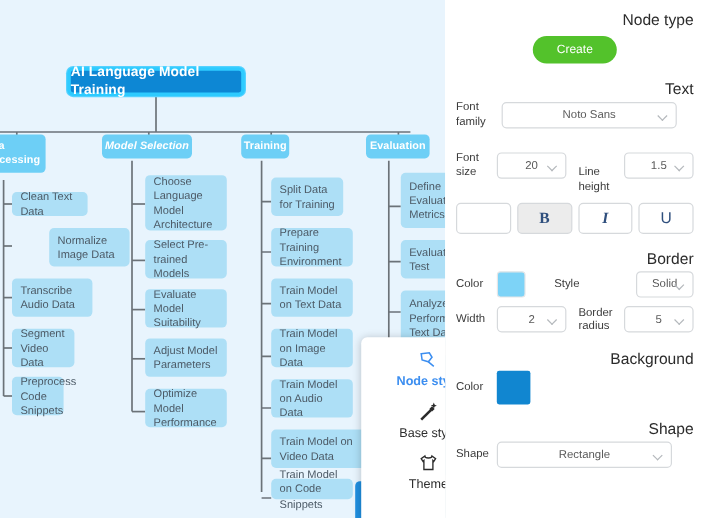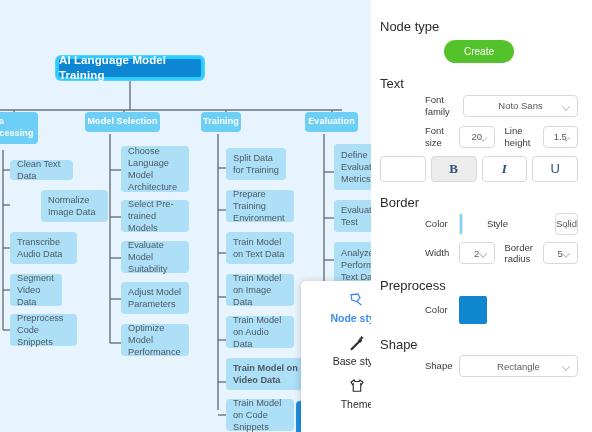--- a/index.html
+++ b/index.html
@@ -91,26 +91,26 @@
   .panel{
     flex:1 1 auto;
     background:#ffffff;
     height:432px;
     padding:7px 14px 0 9px;
     box-sizing:border-box;
     overflow:hidden;
     position:relative;
   }
   .sec-title{
-    font-size:13px;color:#2b2b2b;margin:12px 0 3px 0;font-weight:normal;
+    font-size:13px;color:#2b2b2b;margin:2px 0 3px 0;font-weight:normal;text-align:right;
   }
   .sec-title.sp{margin-top:13px;}
   .row{display:flex;align-items:center;margin-bottom:7px;}
   .lbl{
-    font-size:9.5px;color:#3b3b3b;line-height:1.25;margin-left:45px;
+    font-size:9.5px;color:#3b3b3b;line-height:1.25;
   }
   .lbl.w2{width:38px;flex:0 0 38px;}
   .lbl.w3{width:34px;flex:0 0 34px;}
 
   .select{
     position:relative;
     box-sizing:border-box;
     height:22px;
     border:1px solid #d6d9dc;
     border-radius:4px;
@@ -213,21 +213,21 @@
       </g>
     </svg>
 
     <div class="node root" style="left:56px;top:56px;width:148px;height:24px;">
       <span>AI Language Model Training</span>
     </div>
 
     <div class="node lvl1" style="left:-22px;top:112px;width:60px;height:32px;padding:0 6px;justify-content:flex-start;text-align:left;">
       <span>Data Processing</span>
     </div>
-    <div class="node lvl1" style="left:85px;top:112px;width:75px;height:20px;">
+    <div class="node lvl1" style="left:85px;top:112px;width:75px;height:20px;font-style:italic;">
       <span>Model Selection</span>
     </div>
     <div class="node lvl1" style="left:201px;top:112px;width:40px;height:20px;">
       <span>Training</span>
     </div>
     <div class="node lvl1" style="left:305px;top:112px;width:53px;height:20px;">
       <span>Evaluation</span>
     </div>
 
     <div class="node lvl2" style="left:10px;top:160px;width:63px;height:20px;">
@@ -235,21 +235,21 @@
       </div>
     <div class="node lvl2" style="left:10px;top:190px;width:67px;height:32px;margin-left:31px;">
       <span>Normalize Image Data</span>
       </div>
     <div class="node lvl2" style="left:10px;top:232px;width:67px;height:32px;">
       <span>Transcribe Audio Data</span>
       </div>
     <div class="node lvl2" style="left:10px;top:274px;width:52px;height:32px;">
       <span>Segment Video Data</span>
       </div>
-    <div class="node lvl2" style="left:10px;top:314px;width:67px;height:32px;">
+    <div class="node lvl2" style="left:10px;top:314px;width:43px;height:32px;">
       <span>Preprocess Code Snippets</span>
       </div>
 
     <div class="node lvl2" style="left:121px;top:146px;width:68px;height:46px;">
       <span>Choose Language Model Architecture</span>
       </div>
     <div class="node lvl2" style="left:121px;top:200px;width:68px;height:32px;">
       <span>Select Pre-trained Models</span>
       </div>
     <div class="node lvl2" style="left:121px;top:241px;width:68px;height:32px;">
@@ -270,24 +270,24 @@
       </div>
     <div class="node lvl2" style="left:226px;top:232px;width:68px;height:32px;">
       <span>Train Model on Text Data</span>
       </div>
     <div class="node lvl2" style="left:226px;top:274px;width:68px;height:32px;">
       <span>Train Model on Image Data</span>
       </div>
     <div class="node lvl2" style="left:226px;top:316px;width:68px;height:32px;">
       <span>Train Model on Audio Data</span>
       </div>
-    <div class="node lvl2" style="left:226px;top:358px;width:84px;height:32px;font-weight:bold;">
+    <div class="node lvl2" style="left:226px;top:358px;width:84px;height:32px;">
       <span>Train Model on Video Data</span>
       </div>
-    <div class="node lvl2" style="left:226px;top:399px;width:68px;height:32px;align-items:center;">
+    <div class="node lvl2" style="left:226px;top:399px;width:68px;height:17px;align-items:center;">
       <span>Train Model on Code Snippets</span>
       </div>
 
     <div class="node lvl2" style="left:334px;top:144px;width:68px;height:46px;">
       <span>Define Evaluation Metrics</span>
       </div>
     <div class="node lvl2" style="left:334px;top:200px;width:68px;height:32px;">
       <span>Evaluate on Test</span>
       </div>
     <div class="node lvl2" style="left:334px;top:242px;width:68px;height:46px;">
@@ -352,21 +352,21 @@
         <span class="chev"></span>
       </div>
     </div>
 
     <div class="row">
       <div class="lbl w3">Font size</div>
       <div class="select sel-sm">
         <span>20</span>
         <span class="chev"></span>
       </div>
-      <div class="lbl w3" style="margin-left:10px;width:38px;flex:0 0 38px;">Line height</div>
+      <div class="lbl w3" style="margin-left:10px;width:38px;flex:0 0 38px;margin-top:23px;">Line height</div>
       <div class="select sel-sm">
         <span>1.5</span>
         <span class="chev"></span>
       </div>
     </div>
 
     <div class="fmt-row">
       <div class="fmt-btn"></div>
       <div class="fmt-btn b on">B</div>
       <div class="fmt-btn i">I</div>
@@ -391,21 +391,21 @@
         <span>2</span>
         <span class="chev"></span>
       </div>
       <div class="lbl" style="margin-left:10px;width:38px;flex:0 0 38px;">Border radius</div>
       <div class="select sel-sm">
         <span>5</span>
         <span class="chev"></span>
       </div>
     </div>
 
-    <div class="sec-title sp">Preprocess</div>
+    <div class="sec-title sp">Background</div>
     <div class="row">
       <div class="lbl w3">Color</div>
       <div class="swatch sq" id="bg-swatch" style="background: rgb(17, 134, 208);"></div>
     </div>
 
     <div class="sec-title sp">Shape</div>
     <div class="row">
       <div class="lbl w3">Shape</div>
       <div class="select sel-shape">
         <span>Rectangle</span>

